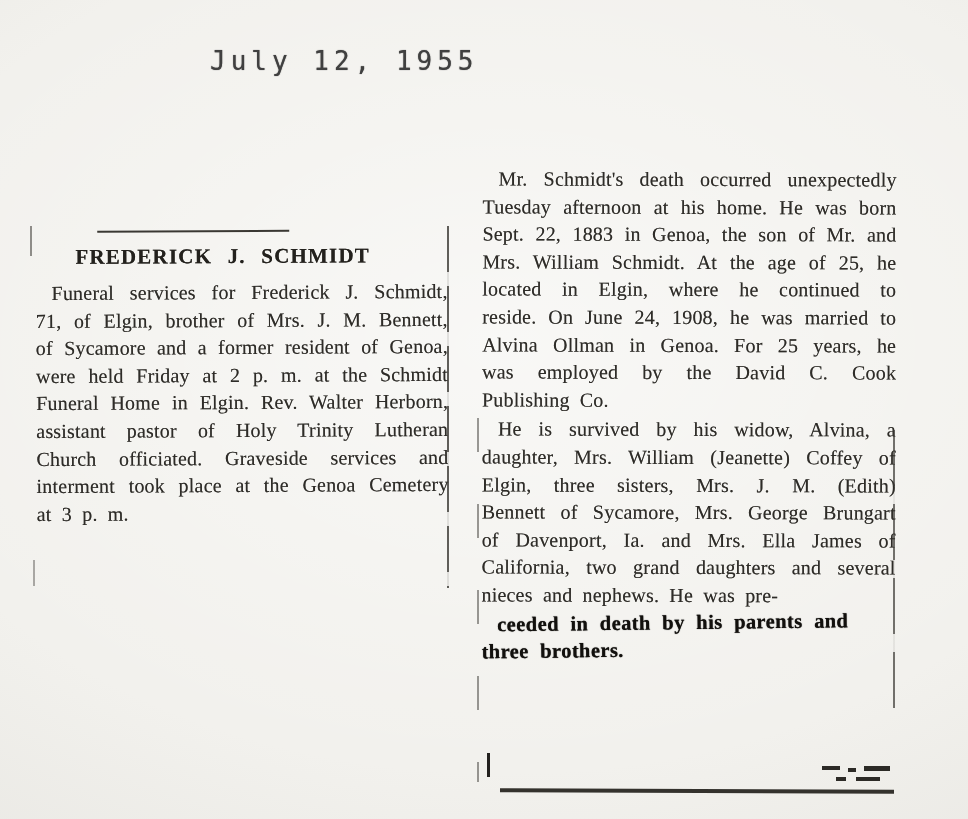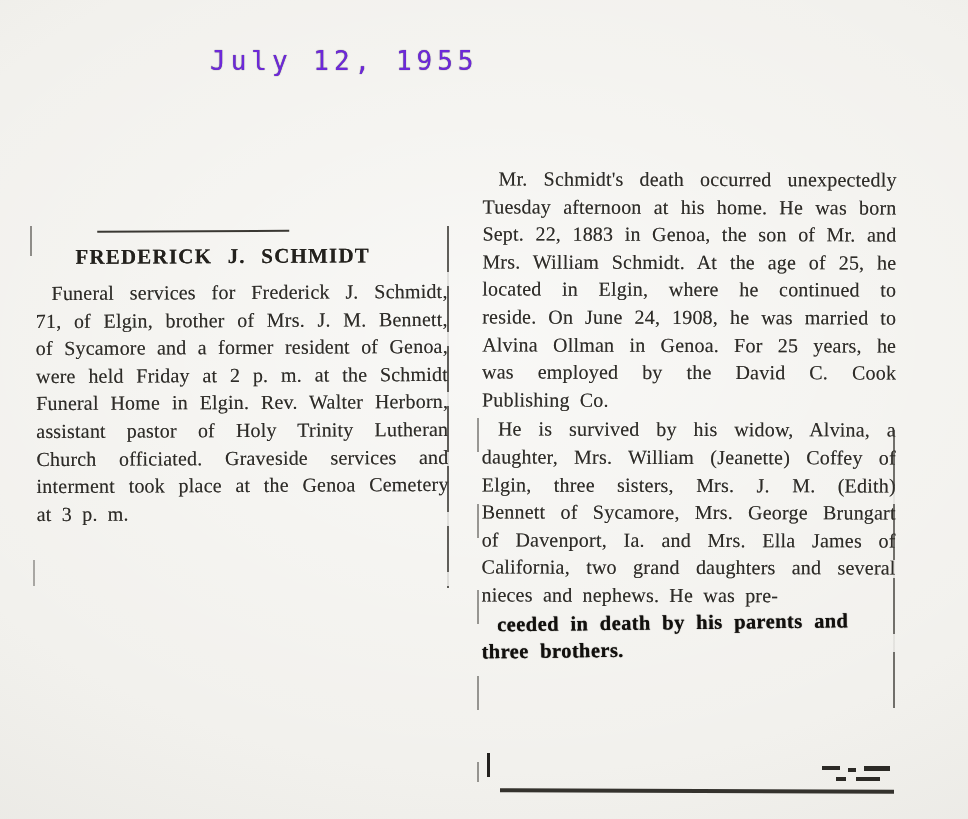--- a/index.html
+++ b/index.html
@@ -16,21 +16,21 @@
     background: radial-gradient(120% 95% at 52% 42%,
       rgba(255,255,255,0.50) 0%,
       rgba(255,255,255,0.00) 55%,
       rgba(190,188,180,0.28) 100%);
     pointer-events: none;
   }
   .date-line {
     position: absolute; left: 210px; top: 46px;
     font-family: "DejaVu Sans Mono", "Liberation Mono", monospace;
     font-size: 26px; letter-spacing: 5px;
-    color: #6d28d9;
+    color: #404040;
     text-shadow: 0 0 1px rgba(20,20,18,0.7);
     white-space: nowrap;
   }
   .left-col {
     position: absolute; left: 36px; top: 230px; width: 412px;
     transform: rotate(-0.3deg);
   }
   .right-col {
     position: absolute; left: 482px; top: 166px; width: 414px;
     transform: rotate(0.15deg);

